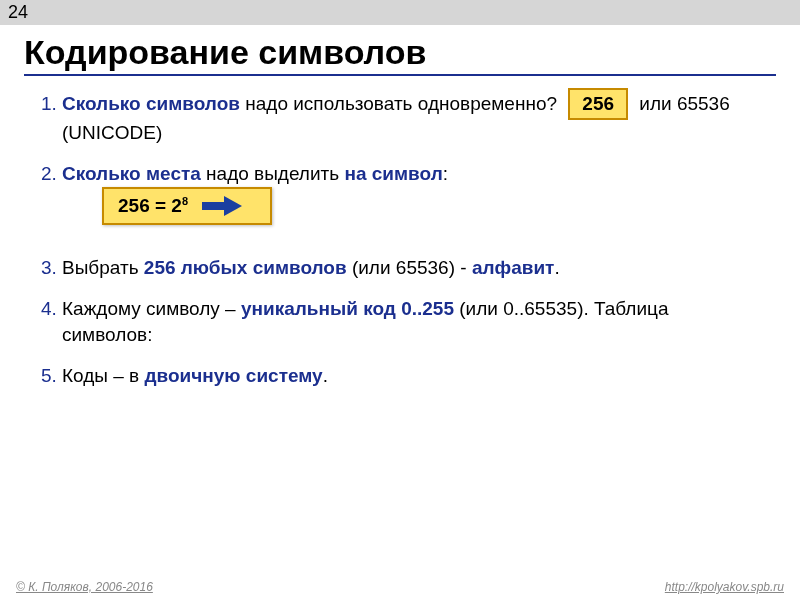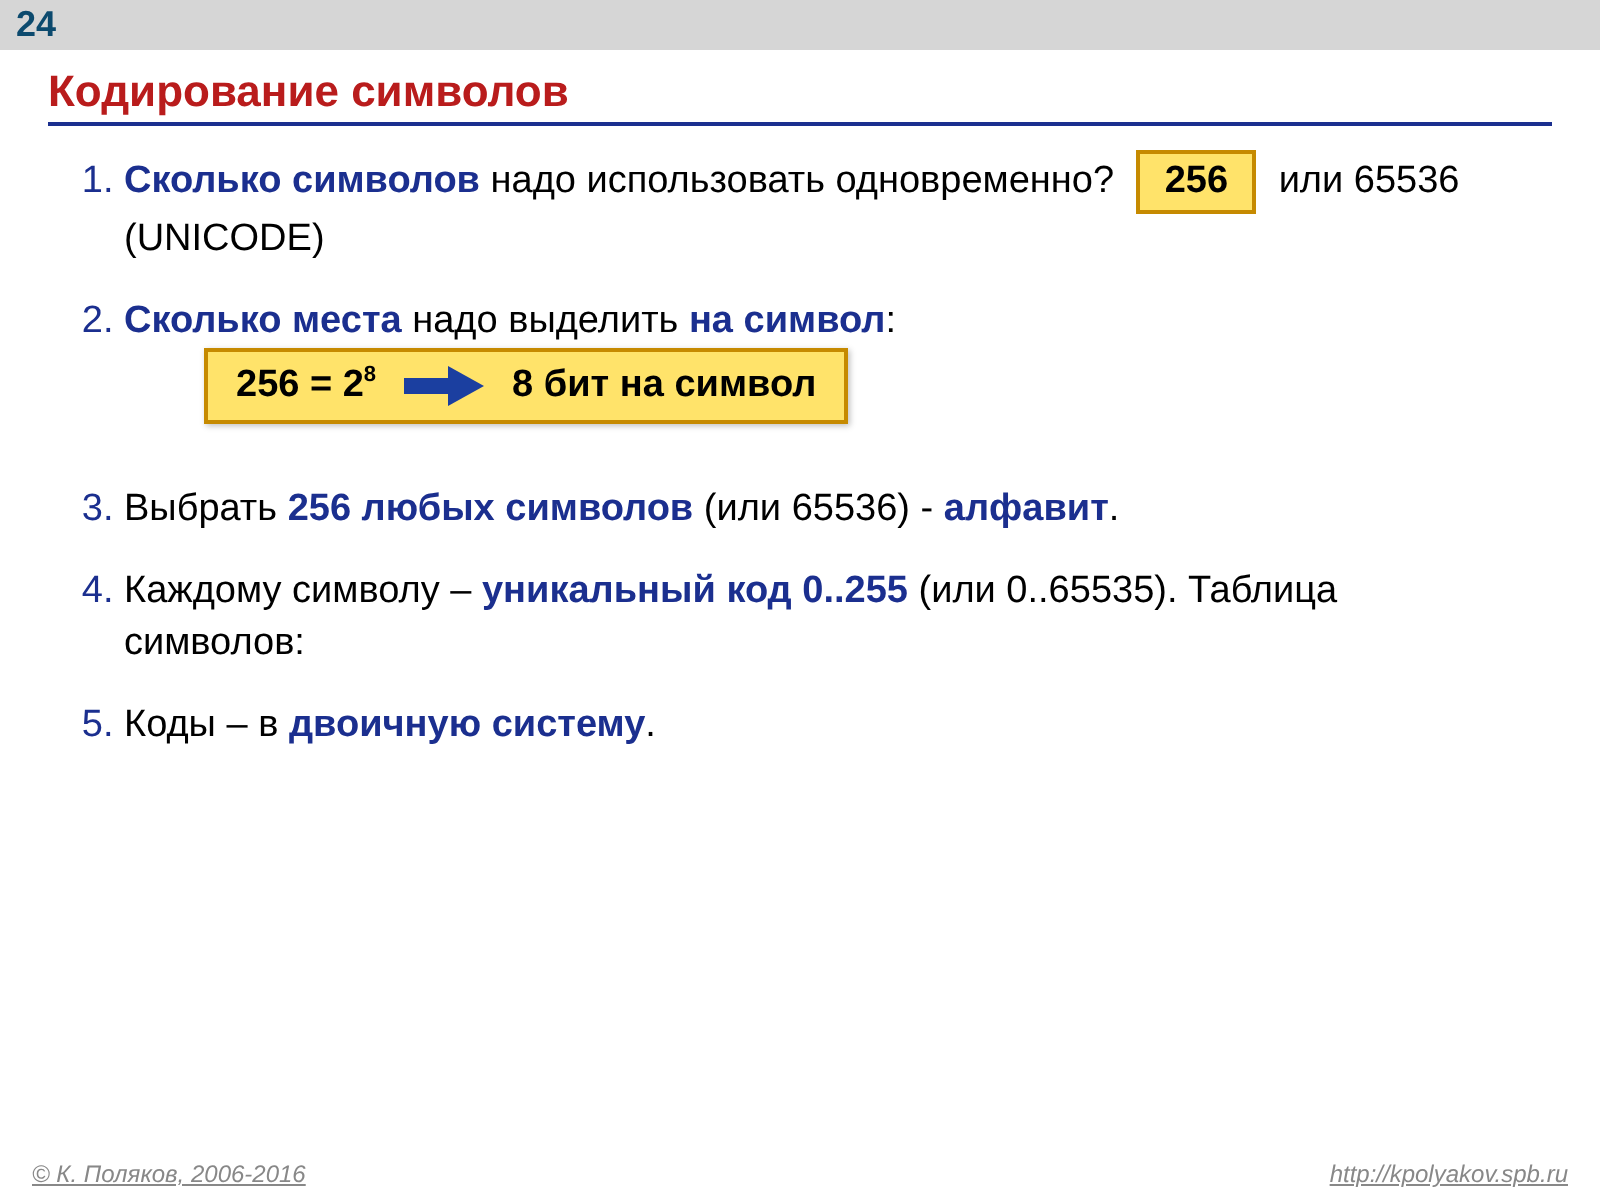--- a/index.html
+++ b/index.html
@@ -14,25 +14,25 @@
     width: 100%;
     background: #d6d6d6;
     padding: 2px 8px;
     font-size: 13px;
     font-style: italic;
     color: #777;
     display: flex;
     justify-content: space-between;
     align-items: center;
   }
-  .page-no { font-weight: bold; color: #0c4a6e; font-style: normal; font-size: 18px; padding-right: 8px; }
+  .page-no { font-weight: normal; color: #000000; font-style: normal; font-size: 18px; padding-right: 8px; }
   .title {
-    font-size: 22px;
+    font-size: 34px;
     font-weight: bold;
-    color: #b91c1c;
+    color: #000000;
     padding: 8px 24px 2px 24px;
   }
   .hr {
     height: 2px; background: #1b2f8f;
     margin: 0 24px 12px 24px;
   }
   ol.main {
     list-style: decimal;
     padding-left: 62px;
     padding-right: 60px;
@@ -122,21 +122,20 @@
     <span class="b-navy">Сколько места</span><span> надо выделить </span><span class="b-navy">на символ</span><span>:</span>
     <br>
     <span class="formula-box">
       <span class="lhs"><span>256 = 2</span><sup>8</sup></span>
       <span class="arrow">
         <svg width="44" height="24">
             <rect x="2" y="8" width="22" height="8" fill="#1b3fa0"></rect>
             <polygon points="24,2 24,22 42,12" fill="#1b3fa0"></polygon>
           </svg>
       </span>
-      <span class="rhs">8 бит на символ</span>
     </span>
   </li>
   <li>
     <span>Выбрать </span><span class="b-navy">256 любых символов</span><span> (или 65536) - </span><span class="b-navy">алфавит</span><span>.</span>
   </li>
   <li>
     <span>Каждому символу – </span><span class="b-navy">уникальный код 0..255</span><span> (или 0..65535). Таблица символов:</span>
   </li>
   <li>
     <span>Коды – в </span><span class="b-navy">двоичную систему</span><span>.</span>

